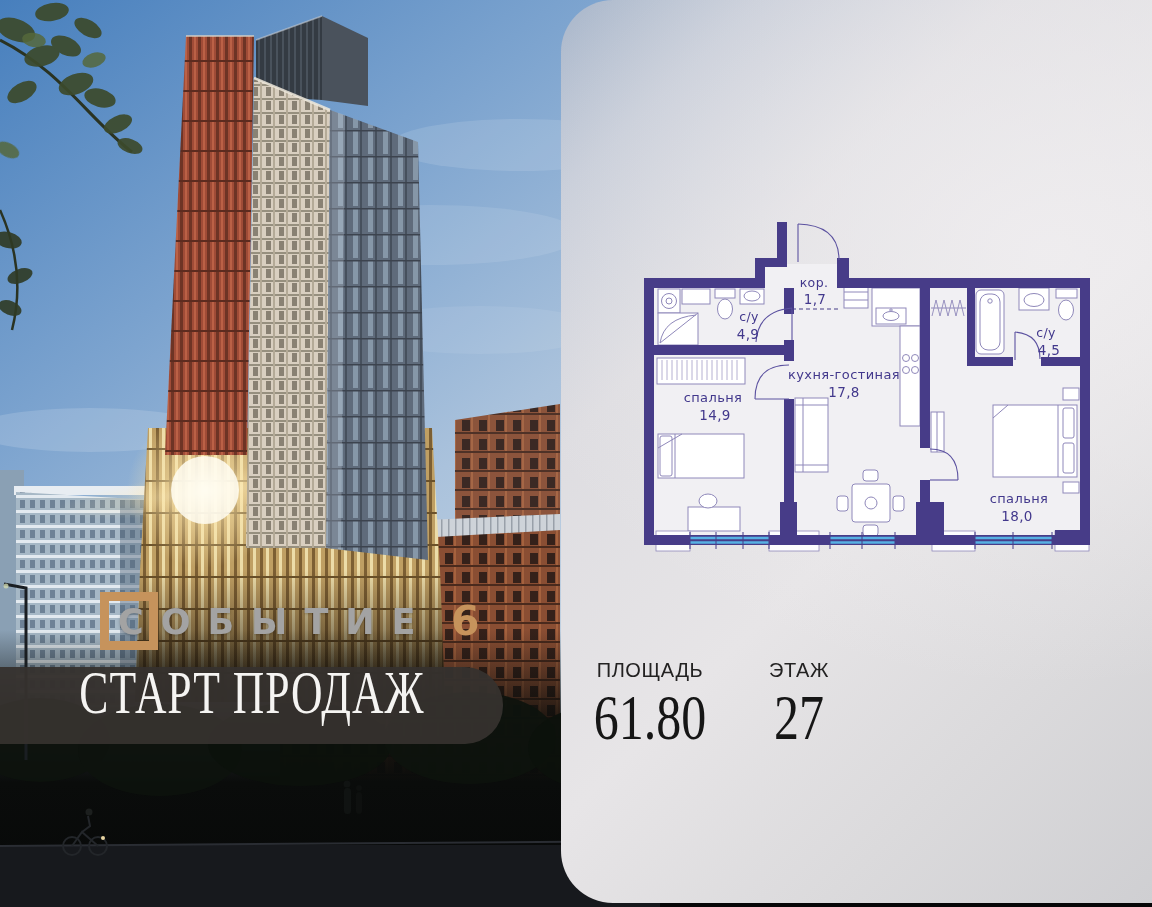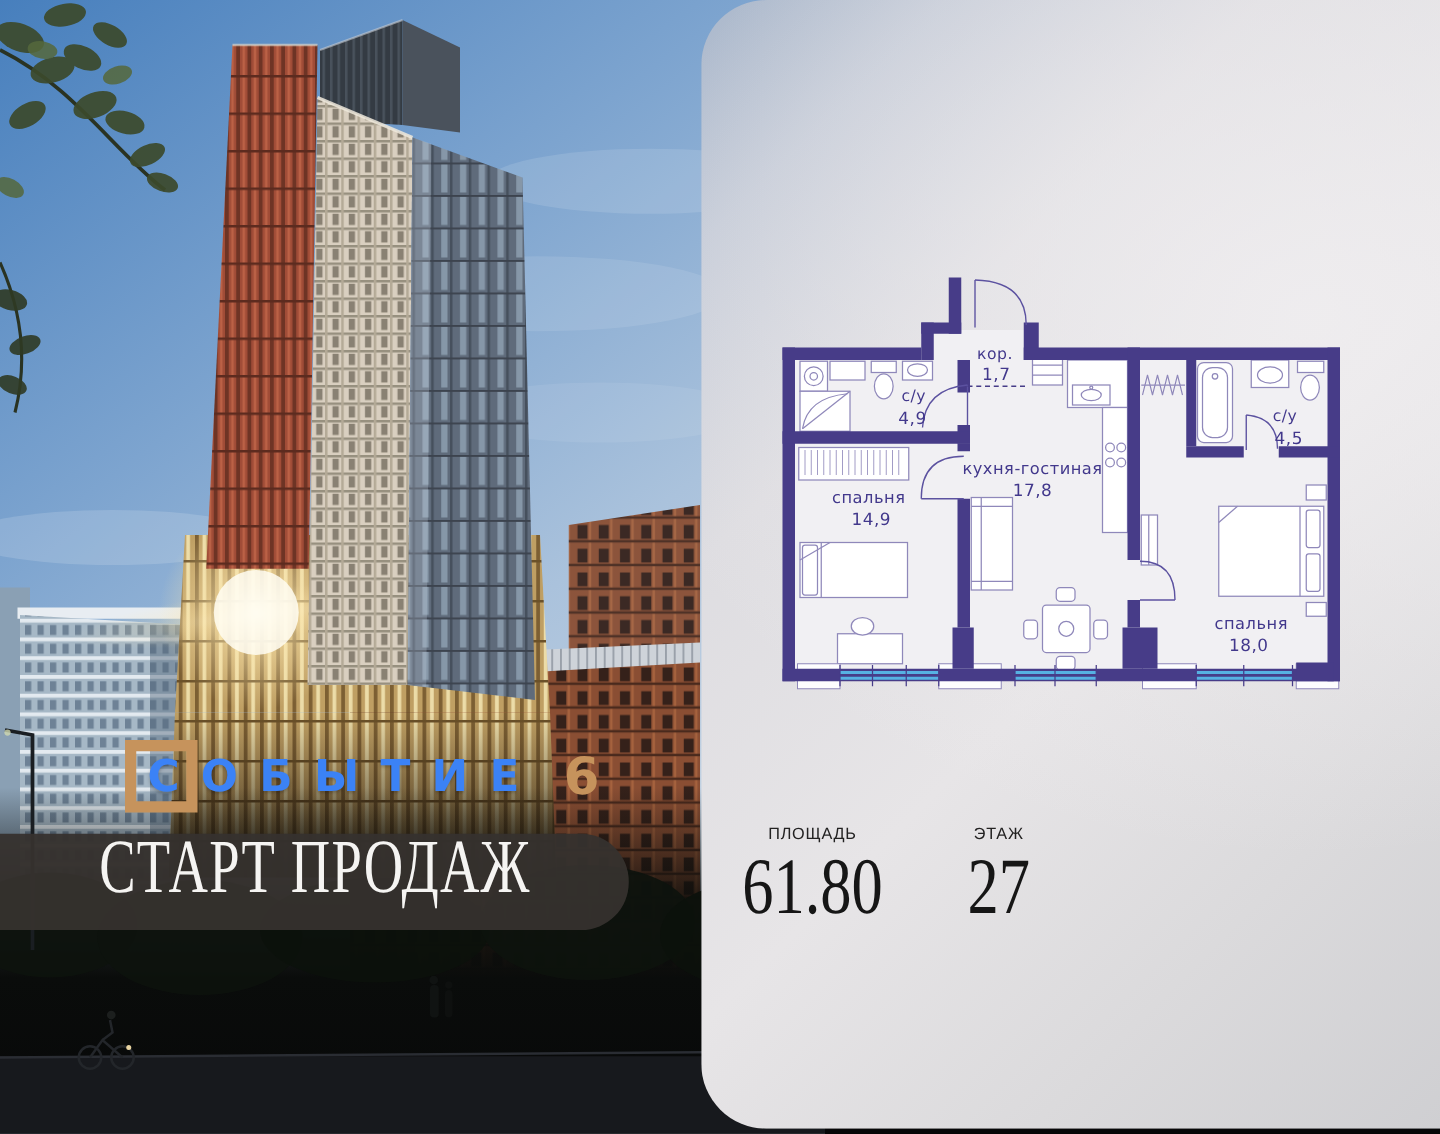--- a/index.html
+++ b/index.html
@@ -5,41 +5,41 @@
   html,body{margin:0;padding:0;background:#060607;}
   .stage{position:relative;width:1152px;height:907px;overflow:hidden;background:#060607;
          font-family:"Liberation Sans",sans-serif;}
   
   .photo{position:absolute;left:0;top:0;width:660px;height:907px;overflow:hidden;}
   .photo svg{display:block;}
   
   .brand{position:absolute;left:0;top:0;width:660px;height:907px;pointer-events:none;}
   .logo-frame{position:absolute;left:100px;top:592px;width:58px;height:58px;
               border:9px solid #c6935c;box-sizing:border-box;}
-  .logo-name{position:absolute;left:118px;top:602px;color:#3b82f6;
+  .logo-name{position:absolute;left:118px;top:602px;color:#a3a3a3;
              font-family:"DejaVu Sans",sans-serif;font-weight:700;font-size:35px;
              letter-spacing:17px;white-space:nowrap;text-shadow:0 1px 3px rgba(0,0,0,.25);}
   .logo-num{position:absolute;left:451px;top:597px;color:#c6935c;
             font-family:"DejaVu Sans",sans-serif;font-weight:700;font-size:41px;}
   .banner{position:absolute;left:0;top:667px;width:503px;height:77px;
           background:rgba(54,49,46,.95);border-radius:0 38px 38px 0;
           display:flex;align-items:flex-start;justify-content:center;}
   .banner-text{color:#f5f4f2;font-family:"Liberation Serif",serif;font-size:45px;
                letter-spacing:1px;white-space:nowrap;transform:scale(.97,1.36);
                transform-origin:center;}
   
   .panel{position:absolute;left:561px;top:0;width:591px;height:903px;
          border-radius:52px 0 0 52px;overflow:hidden;
          background:
            radial-gradient(900px 700px at 82% 28%, rgba(240,238,240,.85), rgba(240,238,240,0) 62%),
            linear-gradient(135deg,#a9b7cb 0%,#c6ccd8 13%,#dedde1 30%,#e7e5e7 55%,#dbdadc 78%,#cfcfd2 100%);}
-  .plan-wrap{position:absolute;left:63px;top:212px;width:450px;height:345px;}
+  .plan-wrap{position:absolute;left:81px;top:212px;width:450px;height:345px;}
   .plan-label{fill:#42388c;font-family:"DejaVu Sans",sans-serif;letter-spacing:.4px;}
   .stat{position:absolute;top:659px;transform:translateX(-50%);text-align:center;}
-  .stat-label{font-size:13px;letter-spacing:.6px;color:#232222;font-weight:500;white-space:nowrap;}
+  .stat-label{font-size:20px;letter-spacing:.6px;color:#232222;font-weight:500;white-space:nowrap;}
   .stat-value{margin-top:3px;font-family:"Liberation Serif",serif;font-size:50px;color:#161616;
               transform:scaleY(1.28);transform-origin:top center;line-height:1;}
 </style>
 </head>
 <body>
 
 <div class="stage">
 
   <div class="photo">
     <svg width="660" height="907" viewBox="0 0 660 907">

